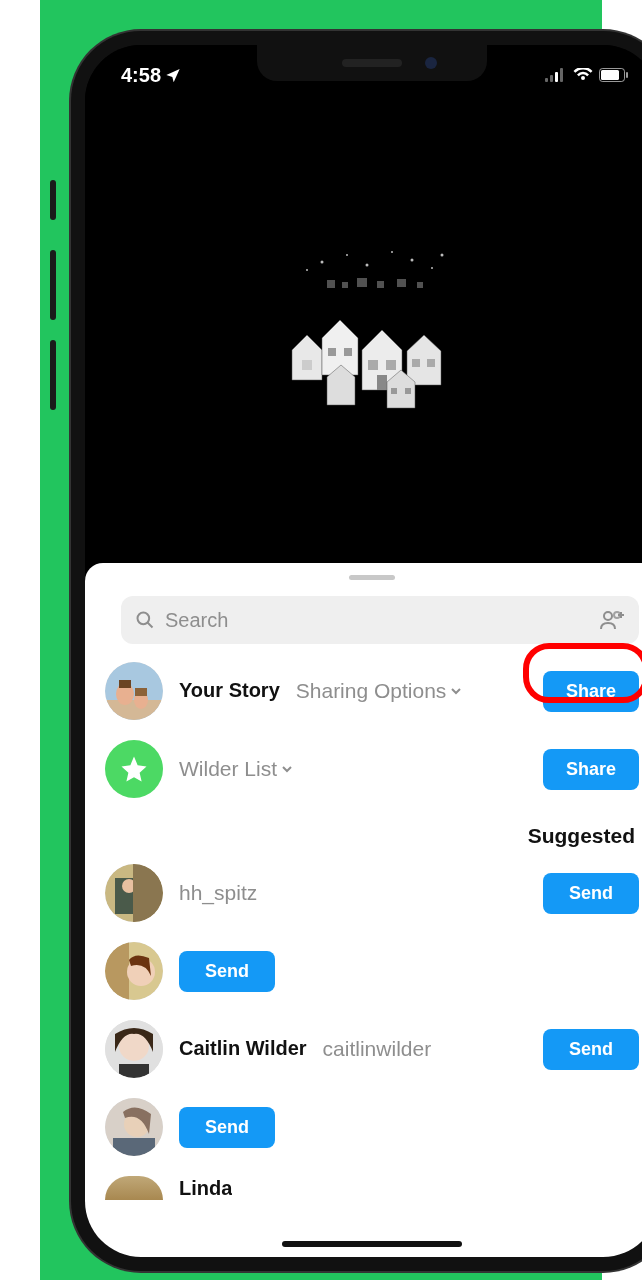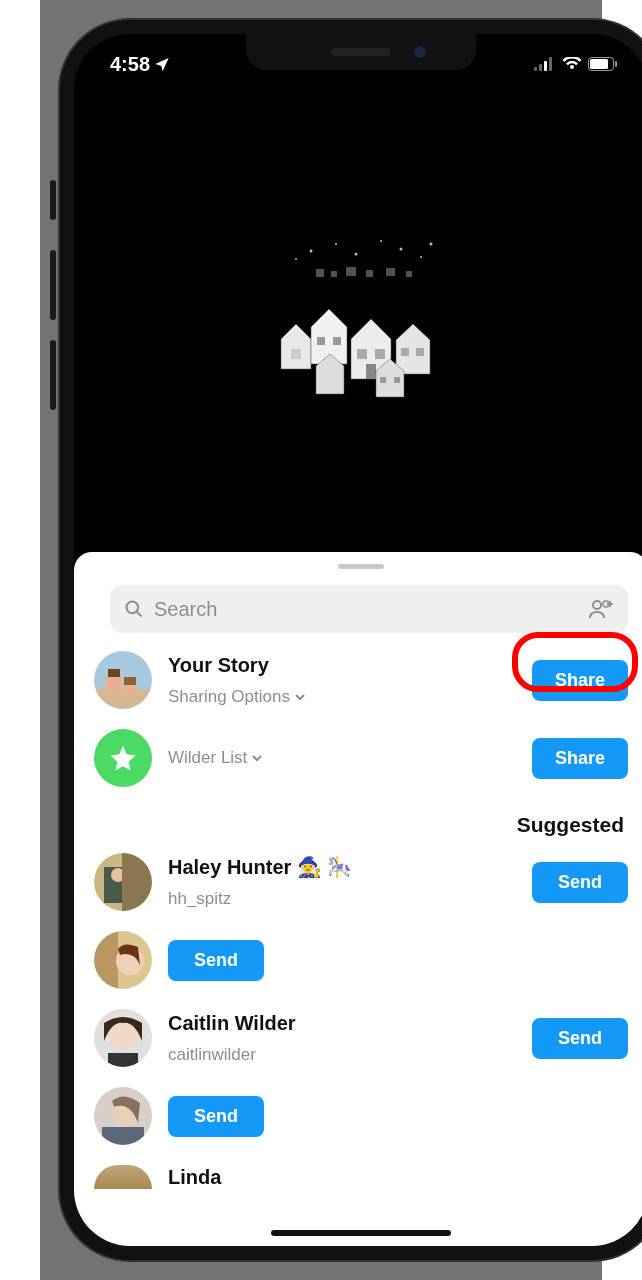--- a/index.html
+++ b/index.html
@@ -1,21 +1,21 @@
 <!DOCTYPE html>
 <html><head>
 <meta charset="utf-8">
 <style>
   * { margin: 0; padding: 0; box-sizing: border-box; font-family: -apple-system, Helvetica, Arial, sans-serif; }
   body { background: #fff; display: flex; justify-content: center; }
   .device-frame {
     width: 562px; height: 1280px;
-    background: #737373;
+    background: #22c55e;
     position: relative;
-    padding: 20px;
+    padding: 31px;
   }
   .phone {
     width: 602px; height: 1240px;
     background: #111;
     border-radius: 70px;
     padding: 14px;
     position: relative;
     box-shadow: 0 0 0 2px #333;
     margin: 0 auto;
   }
@@ -84,23 +84,23 @@
     gap: 16px;
   }
   .avatar {
     width: 58px; height: 58px; border-radius: 50%;
     background: #ddd; flex-shrink: 0;
     display:flex; align-items:center; justify-content:center;
     overflow:hidden;
   }
   .avatar.green { background: #4cd964; }
   .avatar.green svg { width:30px; height:30px; }
-  .row-text { flex: 1; display: flex; flex-direction: column; gap: 10px; min-width:0; }
+  .row-text { flex: 1; display: flex; gap: 16px; min-width:0; }
   .row-title { font-size: 20px; font-weight: 600; color: #111; white-space:nowrap; overflow:hidden; text-overflow:ellipsis;}
-  .row-sub { font-size: 17px; color: #8e8e8e; display:flex; align-items:center; gap:4px; }
+  .row-sub { font-size: 21px; color: #8e8e8e; display:flex; align-items:center; gap:4px; }
   .btn {
     background: #1499f6; color: #fff; border: none;
     padding: 10px 22px; border-radius: 8px;
     font-size: 18px; font-weight: 700;
     min-width: 96px;
   }
   .section-header {
     font-size: 21px; font-weight: 700; color: #111;
     padding: 16px 24px 6px 24px;
     text-align: right;
@@ -297,21 +297,20 @@
                   </defs>
                   <g clip-path="url(#c2)">
                     <rect width="58" height="58" fill="#c9b882"></rect>
                     <rect x="10" y="14" width="28" height="36" fill="#4a5a4a"></rect>
                     <circle cx="24" cy="22" r="7" fill="#e8c0a0"></circle>
                     <rect x="28" y="0" width="30" height="58" fill="#8a7650"></rect>
                   </g>
                 </svg>
             </div>
             <div class="row-text">
-              <span class="row-title">Haley Hunter 🧙‍♀️ 🎠</span>
               <span class="row-sub">hh_spitz</span>
             </div>
             <button class="btn">Send</button>
           </div>
 
           <div class="row">
             <div class="avatar">
               <svg width="58" height="58" viewBox="0 0 58 58">
                   <defs>
                     <clipPath id="c3">

